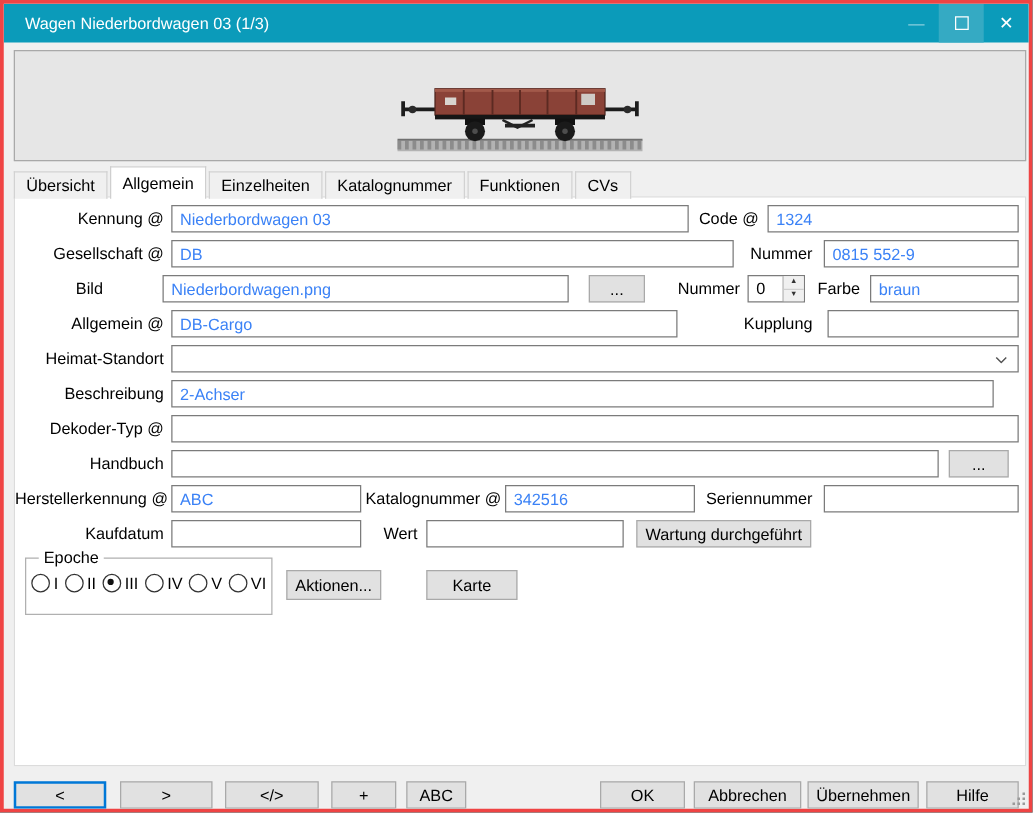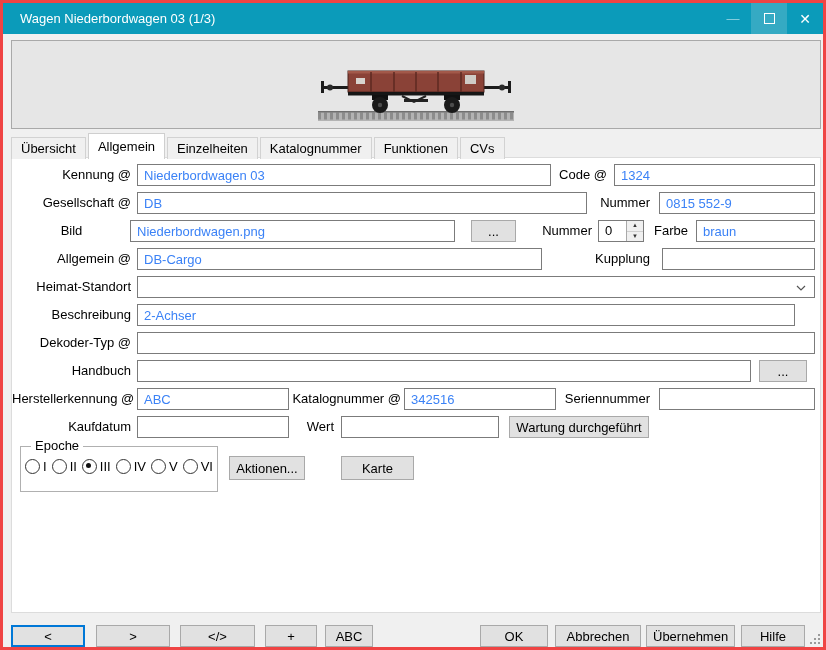--- a/index.html
+++ b/index.html
@@ -208,21 +208,21 @@
   </div>
 
   <button class="fbtn focused" style="left:8px;width:74px;">&lt;</button>
   <button class="fbtn" style="left:93px;width:74px;">&gt;</button>
   <button class="fbtn" style="left:177px;width:75px;">&lt;/&gt;</button>
   <button class="fbtn" style="left:262px;width:52px;">+</button>
   <button class="fbtn" style="left:322px;width:48px;">ABC</button>
   <button class="fbtn" style="left:477px;width:68px;">OK</button>
   <button class="fbtn" style="left:552px;width:86px;">Abbrechen</button>
   <button class="fbtn" style="left:643px;width:89px;">Übernehmen</button>
-  <button class="fbtn" style="left:738px;width:64px;">Hilfe</button>
+  <button class="fbtn" style="left:738px;width:74px;">Hilfe</button>
 
   <div class="grip">
     <i style="left:10px;top:10px;"></i>
       <i style="left:6px;top:10px;"></i>
       <i style="left:10px;top:6px;"></i>
     <i style="left:2px;top:10px;"></i>
       <i style="left:6px;top:6px;"></i>
       <i style="left:10px;top:2px;"></i>
   </div>
 

